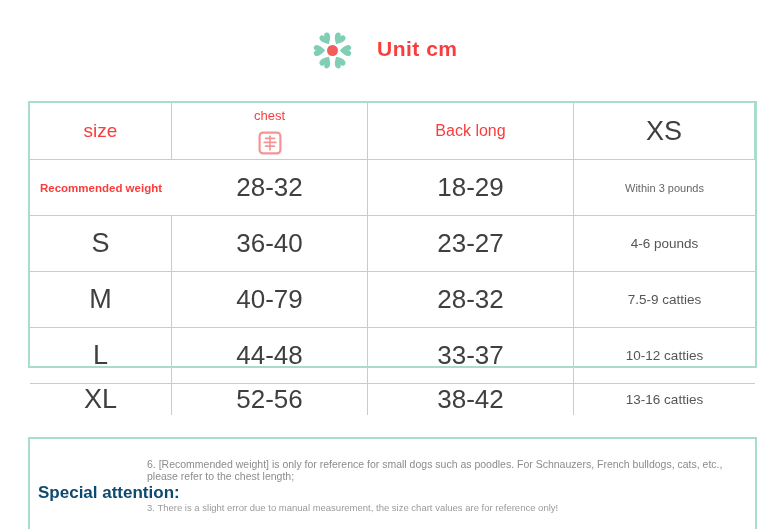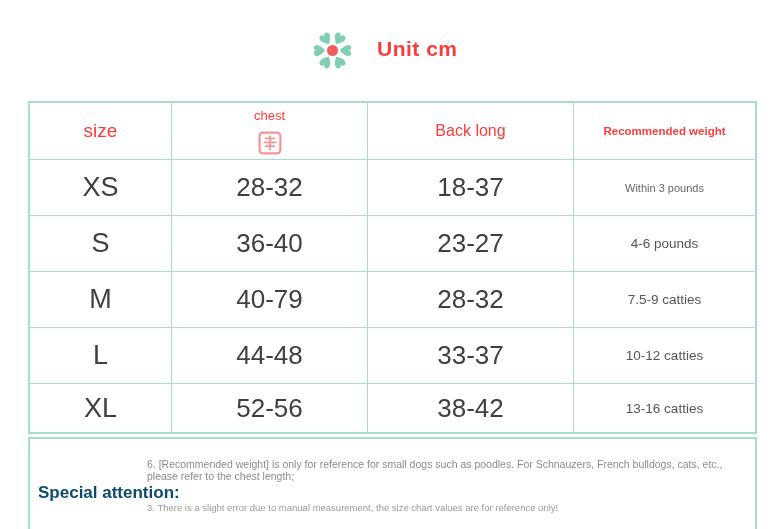--- a/index.html
+++ b/index.html
@@ -16,21 +16,21 @@
   .flower { position: absolute; left: 309px; top: 5px; }
   .unit-title {
     position: absolute; left: 377px; top: 15px;
     font-size: 21px; font-weight: bold; color: #fa3c3c;
     letter-spacing: 0.5px;
   }
 
   
   .size-table {
     position: absolute; left: 28px; top: 79px;
-    width: 729px; height: 333px;
+    width: 729px; height: 267px;
     box-sizing: border-box;
     border: 2px solid #a8dccb;
     display: grid;
     grid-template-columns: 142px 196px 206px 1fr;
     grid-template-rows: 57px 56px 56px 56px 56px 1fr;
     background: #ffffff;
   }
   .cell {
     box-sizing: border-box;
     border-right: 1px solid #a8dccb;
@@ -98,25 +98,25 @@
         <rect x="1.6" y="1.6" width="20.8" height="20.8" rx="3.5" fill="none" stroke="#f59494" stroke-width="2.2"></rect>
         <g stroke="#f59494" stroke-width="1.7" stroke-linecap="round">
           <line x1="7.6" y1="7.4" x2="16.4" y2="7.4"></line>
           <line x1="6.2" y1="11.4" x2="17.8" y2="11.4"></line>
           <line x1="7.6" y1="15.2" x2="16.4" y2="15.2"></line>
           <line x1="12" y1="5.2" x2="12" y2="18.8"></line>
         </g>
       </svg>
     </div>
     <div class="cell head-back">Back long</div>
+    <div class="cell val-size">XS</div>
+
     <div class="cell head-weight last-col">Recommended weight</div>
-
-    <div class="cell val-size">XS</div>
     <div class="cell val-num">28-32</div>
-    <div class="cell val-num">18-37</div>
+    <div class="cell val-num">18-29</div>
     <div class="cell val-weight small last-col">Within 3 pounds</div>
 
     <div class="cell val-size">S</div>
     <div class="cell val-num">36-40</div>
     <div class="cell val-num">23-27</div>
     <div class="cell val-weight last-col">4-6 pounds</div>
 
     <div class="cell val-size">M</div>
     <div class="cell val-num">40-79</div>
     <div class="cell val-num">28-32</div>

